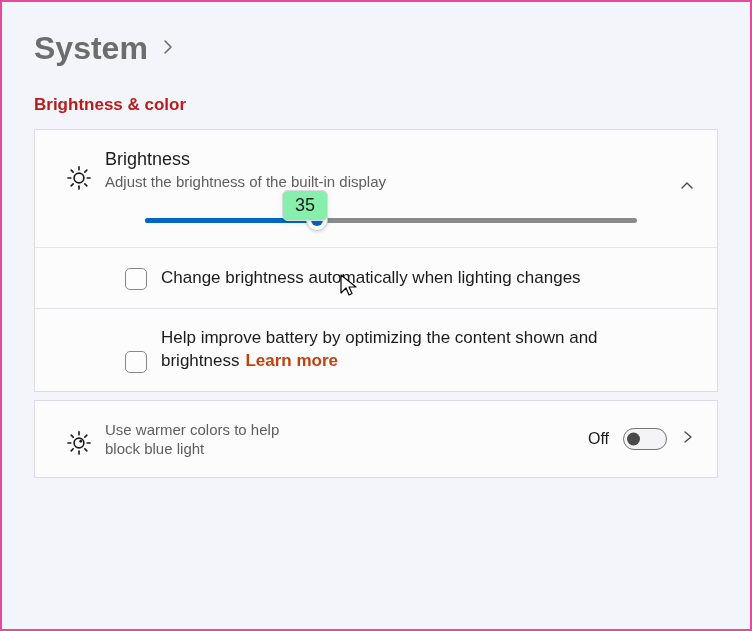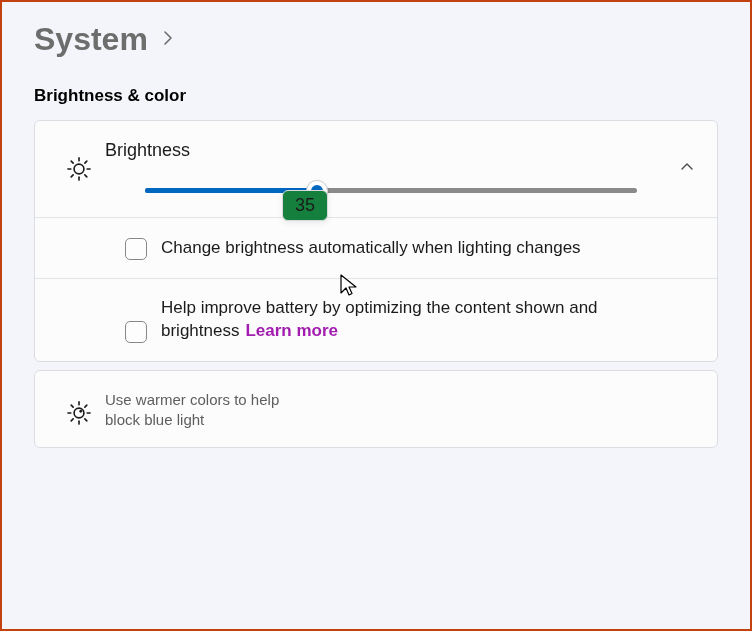--- a/index.html
+++ b/index.html
@@ -9,22 +9,22 @@
     }
     body {
       font-family: "Segoe UI", -apple-system, BlinkMacSystemFont, sans-serif;
       background: #f3f5fa;
       width: 752px;
       height: 631px;
       overflow: hidden;
       color: #1b1b1b;
     }
     .page {
-      padding: 19px 32px 0 32px;
-      border: 2px solid #c2410c;
+      padding: 28px 32px 0 32px;
+      border: 2px solid #ec4899;
       height: 100%;
       background: #f3f5fa;
     }
     .breadcrumb {
       display: flex;
       align-items: center;
       gap: 14px;
       margin-bottom: 28px;
     }
     .breadcrumb .parent {
@@ -38,26 +38,26 @@
       font-weight: 400;
     }
     .breadcrumb .current {
       font-size: 32px;
       font-weight: 600;
       color: #1b1b1b;
     }
     .section-heading {
       font-size: 17px;
       font-weight: 600;
-      color: #000000;
+      color: #b91c1c;
       margin-bottom: 14px;
     }
     .card-group {
       border: 1px solid #dcdde2;
-      border-radius: 6px;
+      border-radius: 0;
       background: #fcfcfd;
     }
     .card {
       display: flex;
       align-items: flex-start;
       padding: 18px 22px 18px 18px;
       position: relative;
     }
     .card-icon {
       width: 52px;
@@ -94,21 +94,21 @@
     }
     .expand-chev {
       color: #4a4a4a;
       align-self: center;
       padding-left: 12px;
     }
     .tooltip {
       position: absolute;
       top: 190px;
       left: 282px;
-      background: #15803d;
+      background: #86efac;
       border: 1px solid #d8d9de;
       border-radius: 6px;
       padding: 4px 12px;
       font-size: 18px;
       color: #1b1b1b;
       box-shadow: 0 2px 6px rgba(0,0,0,0.08);
       z-index: 10;
     }
     .slider-wrap {
       margin-top: 26px;
@@ -179,21 +179,21 @@
       background: #fdfdfd;
       flex-shrink: 0;
       margin-top: 2px;
     }
     .sub-text {
       font-size: 17px;
       color: #1b1b1b;
       line-height: 1.35;
     }
     .learn-link {
-      color: #a21caf;
+      color: #c2410c;
       font-weight: 600;
       margin-left: 6px;
     }
     .gap {
       height: 8px;
     }
     .card2 .card-icon {
       padding-top: 10px;
     }
     .toggle-state {
@@ -254,20 +254,21 @@
             <line x1="19" y1="12" x2="21.5" y2="12"></line>
             <line x1="5.3" y1="5.3" x2="7" y2="7"></line>
             <line x1="17" y1="17" x2="18.7" y2="18.7"></line>
             <line x1="5.3" y1="18.7" x2="7" y2="17"></line>
             <line x1="17" y1="7" x2="18.7" y2="5.3"></line>
           </g>
         </svg>
       </div>
       <div class="card-body">
         <div class="card-title">Brightness</div>
+        <div class="card-desc">Adjust the brightness of the built-in display</div>
         <div class="slider-wrap">
           <div class="slider-track">
             <div class="slider-fill"></div>
             <div class="slider-thumb"></div>
           </div>
         </div>
       </div>
       <div class="expand-chev">
         <svg width="16" height="16" viewBox="0 0 16 16">
           <path d="M3 10 L8 5 L13 10" stroke="#4a4a4a" stroke-width="1.4" fill="none" stroke-linecap="round" stroke-linejoin="round"></path>
@@ -304,20 +305,29 @@
             <line x1="5.3" y1="5.3" x2="7" y2="7"></line>
             <line x1="17" y1="17" x2="18.7" y2="18.7"></line>
             <line x1="5.3" y1="18.7" x2="7" y2="17"></line>
             <line x1="17" y1="7" x2="18.7" y2="5.3"></line>
           </g>
         </svg>
       </div>
       <div class="card-body">
         <div class="card-desc night-desc">Use warmer colors to help block blue light</div>
       </div>
+      <div class="card-right">
+        <span class="toggle-state">Off</span>
+        <div class="toggle"></div>
+        <span class="arrow-right">
+          <svg width="14" height="16" viewBox="0 0 14 16">
+            <path d="M4 3 L10 8 L4 13" stroke="#4a4a4a" stroke-width="1.4" fill="none" stroke-linecap="round" stroke-linejoin="round"></path>
+          </svg>
+        </span>
+      </div>
     </div>
   </div>
 
   <div class="tooltip">35</div>
 
   <div class="cursor">
     <svg width="22" height="26" viewBox="0 0 22 26">
       <path d="M2 2 L2 20 L7 15 L10 22 L13 20.5 L10 14 L17 14 Z" fill="#fff" stroke="#000" stroke-width="1.2" stroke-linejoin="round"></path>
     </svg>
   </div>

